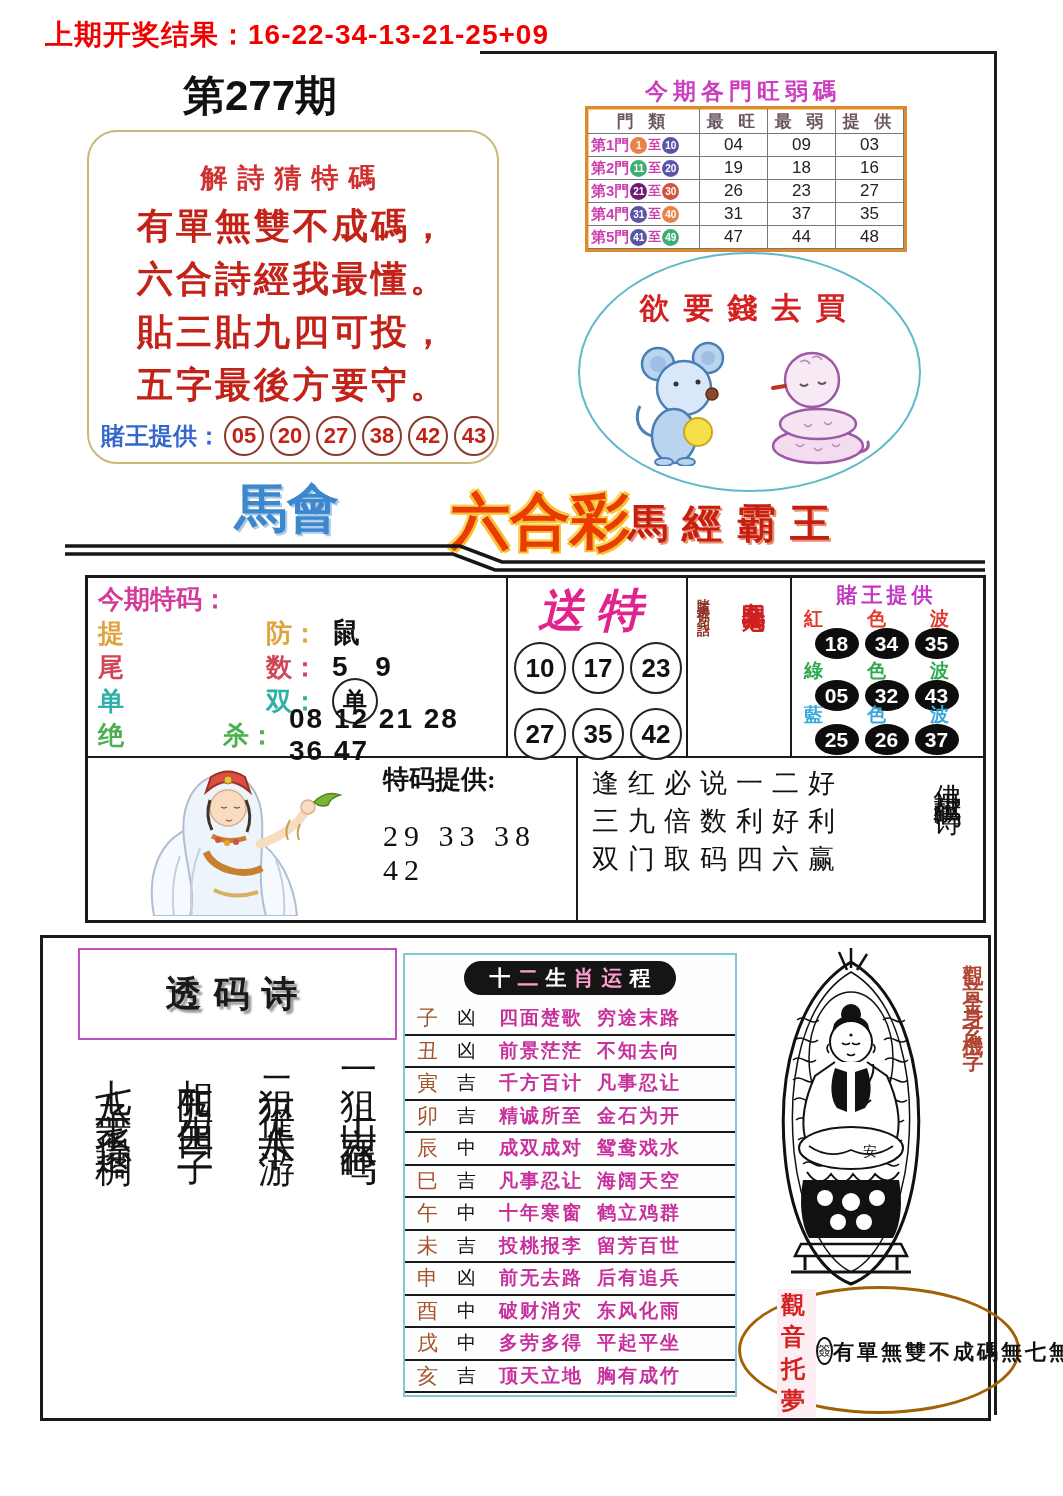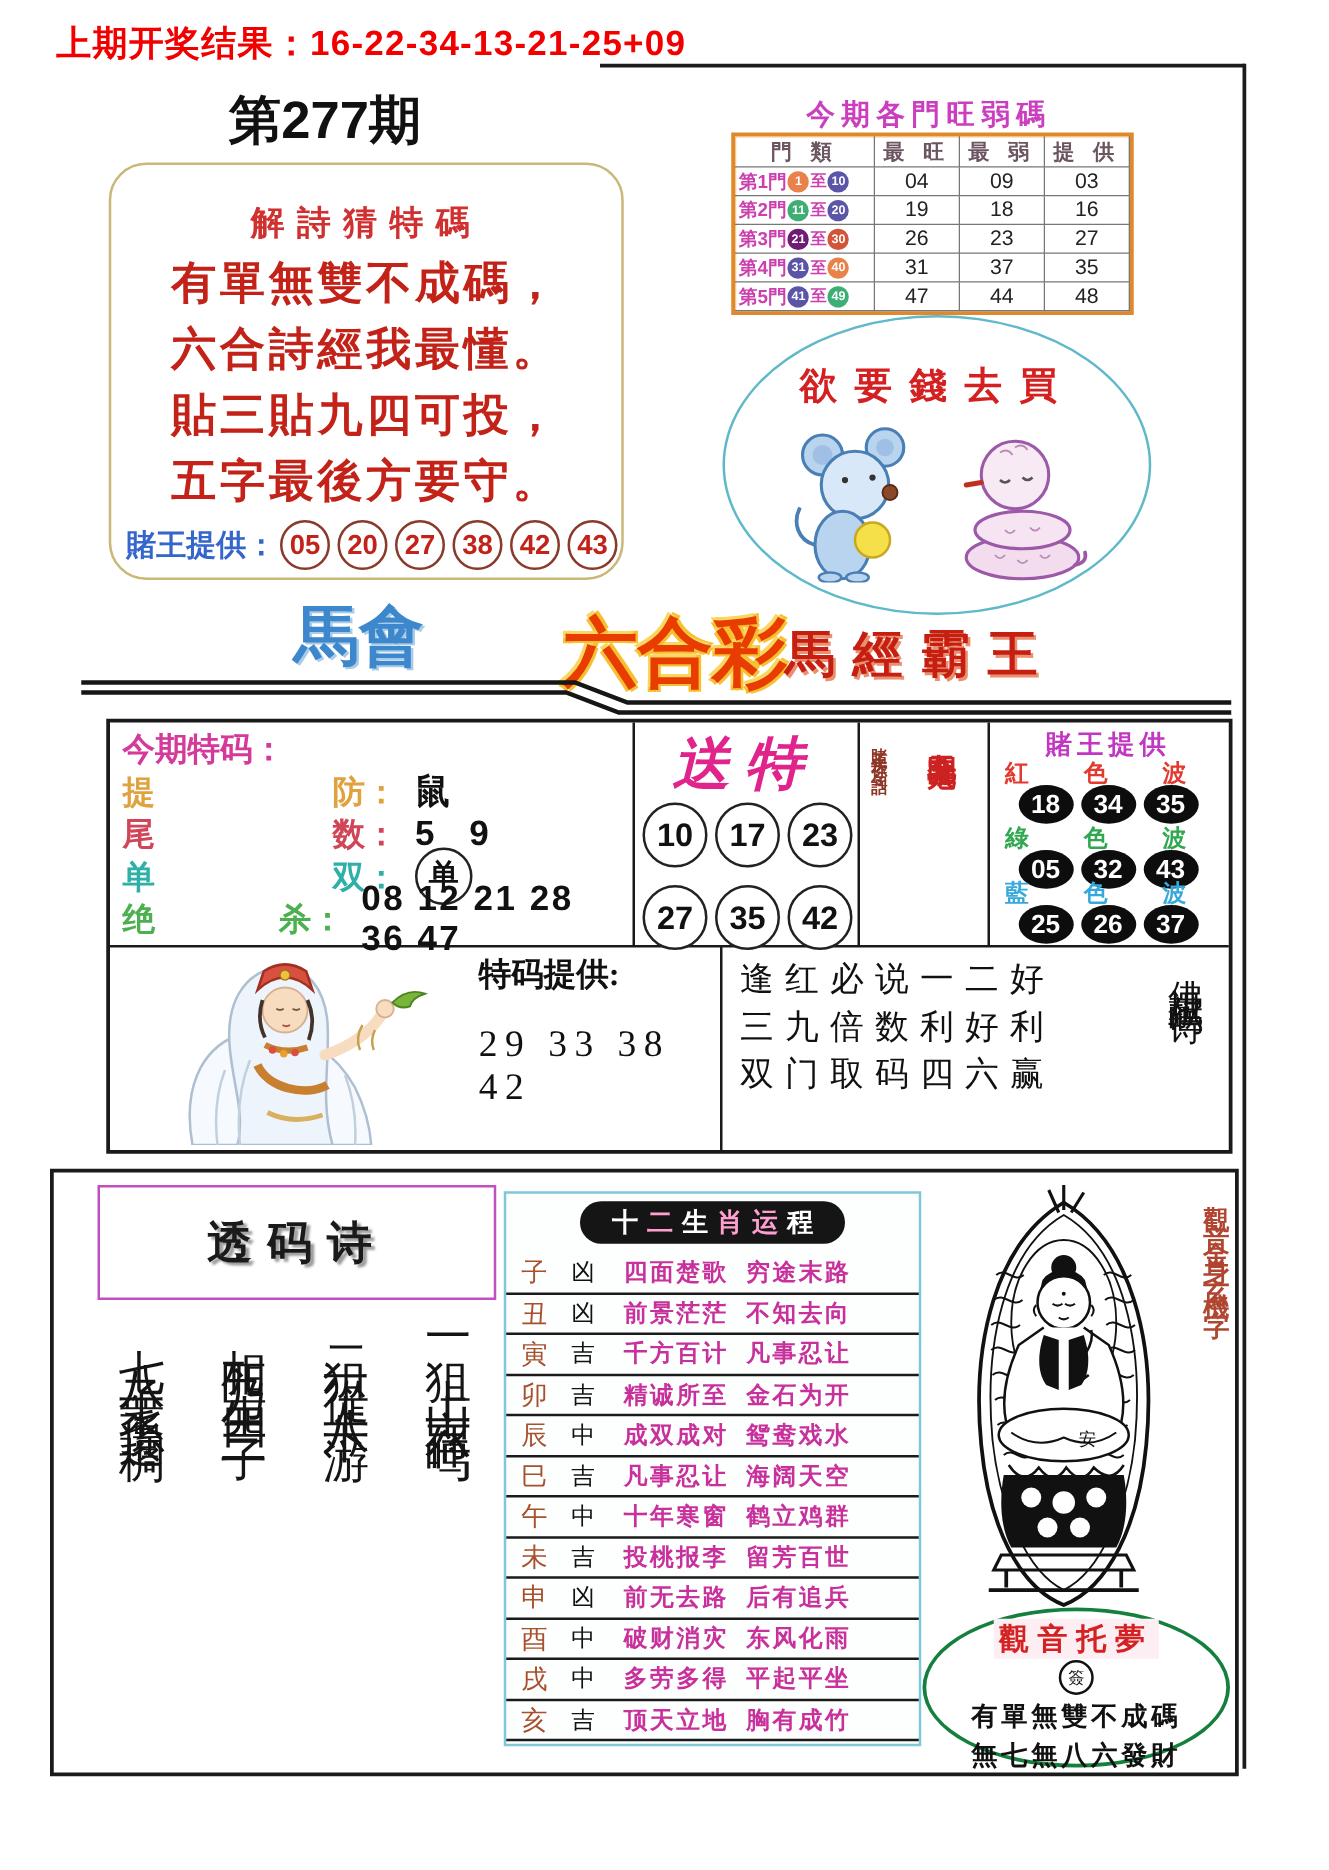--- a/index.html
+++ b/index.html
@@ -127,22 +127,22 @@
   .z-sign{width:28px;font-size:21px;color:#a8502c;font-family:"Liberation Serif",serif;}
   .z-luck{width:26px;margin-left:12px;font-size:19px;color:#111;}
   .z-p1{margin-left:16px;font-size:19px;font-weight:bold;color:#c8309c;letter-spacing:2px;
         font-family:"Liberation Serif",serif;}
   .z-p2{margin-left:14px;font-size:19px;font-weight:bold;color:#c8309c;letter-spacing:2px;
         font-family:"Liberation Serif",serif;}
 
   #buddha-illustration{left:700px;top:2px;}
   #guanyin-vertical{left:916px;top:10px;height:420px;font-size:21px;font-weight:bold;color:#b04632;
                     letter-spacing:14px;font-family:"Liberation Serif",serif;}
-  #dream-ellipse{left:695px;top:348px;width:240px;height:122px;border:3px solid #15803d;border-radius:50%;
-                 display:flex;flex-direction:column;align-items:center;}
+  #dream-ellipse{left:695px;top:348px;width:240px;height:122px;border:3px solid #a16207;border-radius:50%;
+                 display:flex;align-items:center;padding-left:36px;}
   #dream-title{margin-top:6px;font-size:24px;font-weight:bold;color:#d42222;letter-spacing:7px;
                background:#fceef2;padding:0 4px;font-family:"Liberation Serif",serif;}
   #dream-seal{width:24px;height:24px;border:2px solid #111;border-radius:50%;font-size:13px;color:#111;
               text-align:center;line-height:24px;margin-top:1px;font-family:"Liberation Serif",serif;}
   .dream-line{font-size:21px;font-weight:bold;color:#111;letter-spacing:3px;margin-top:3px;
               font-family:"Liberation Serif",serif;white-space:nowrap;}
 </style>
 </head>
 <body>
 

